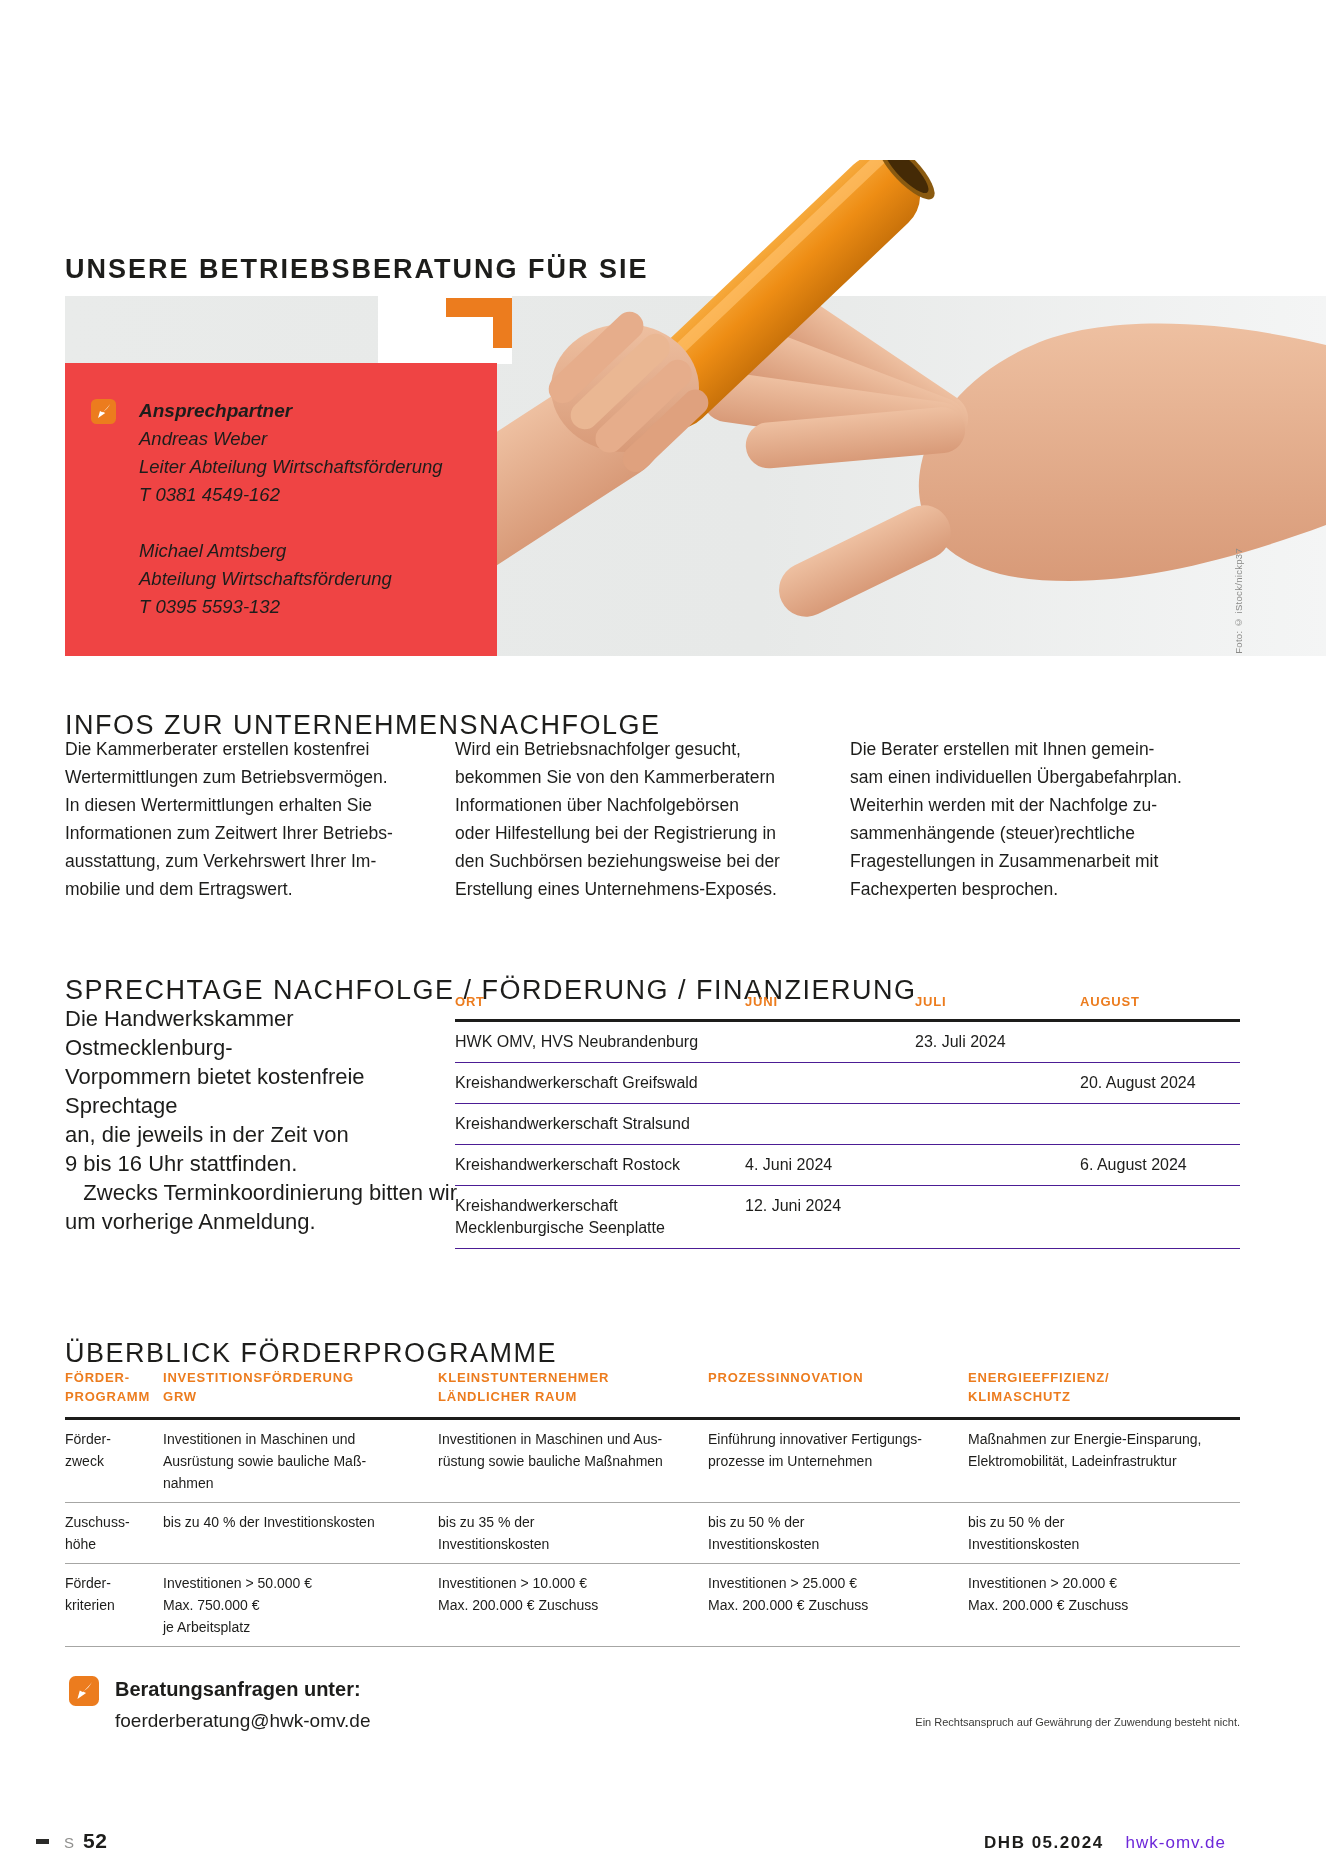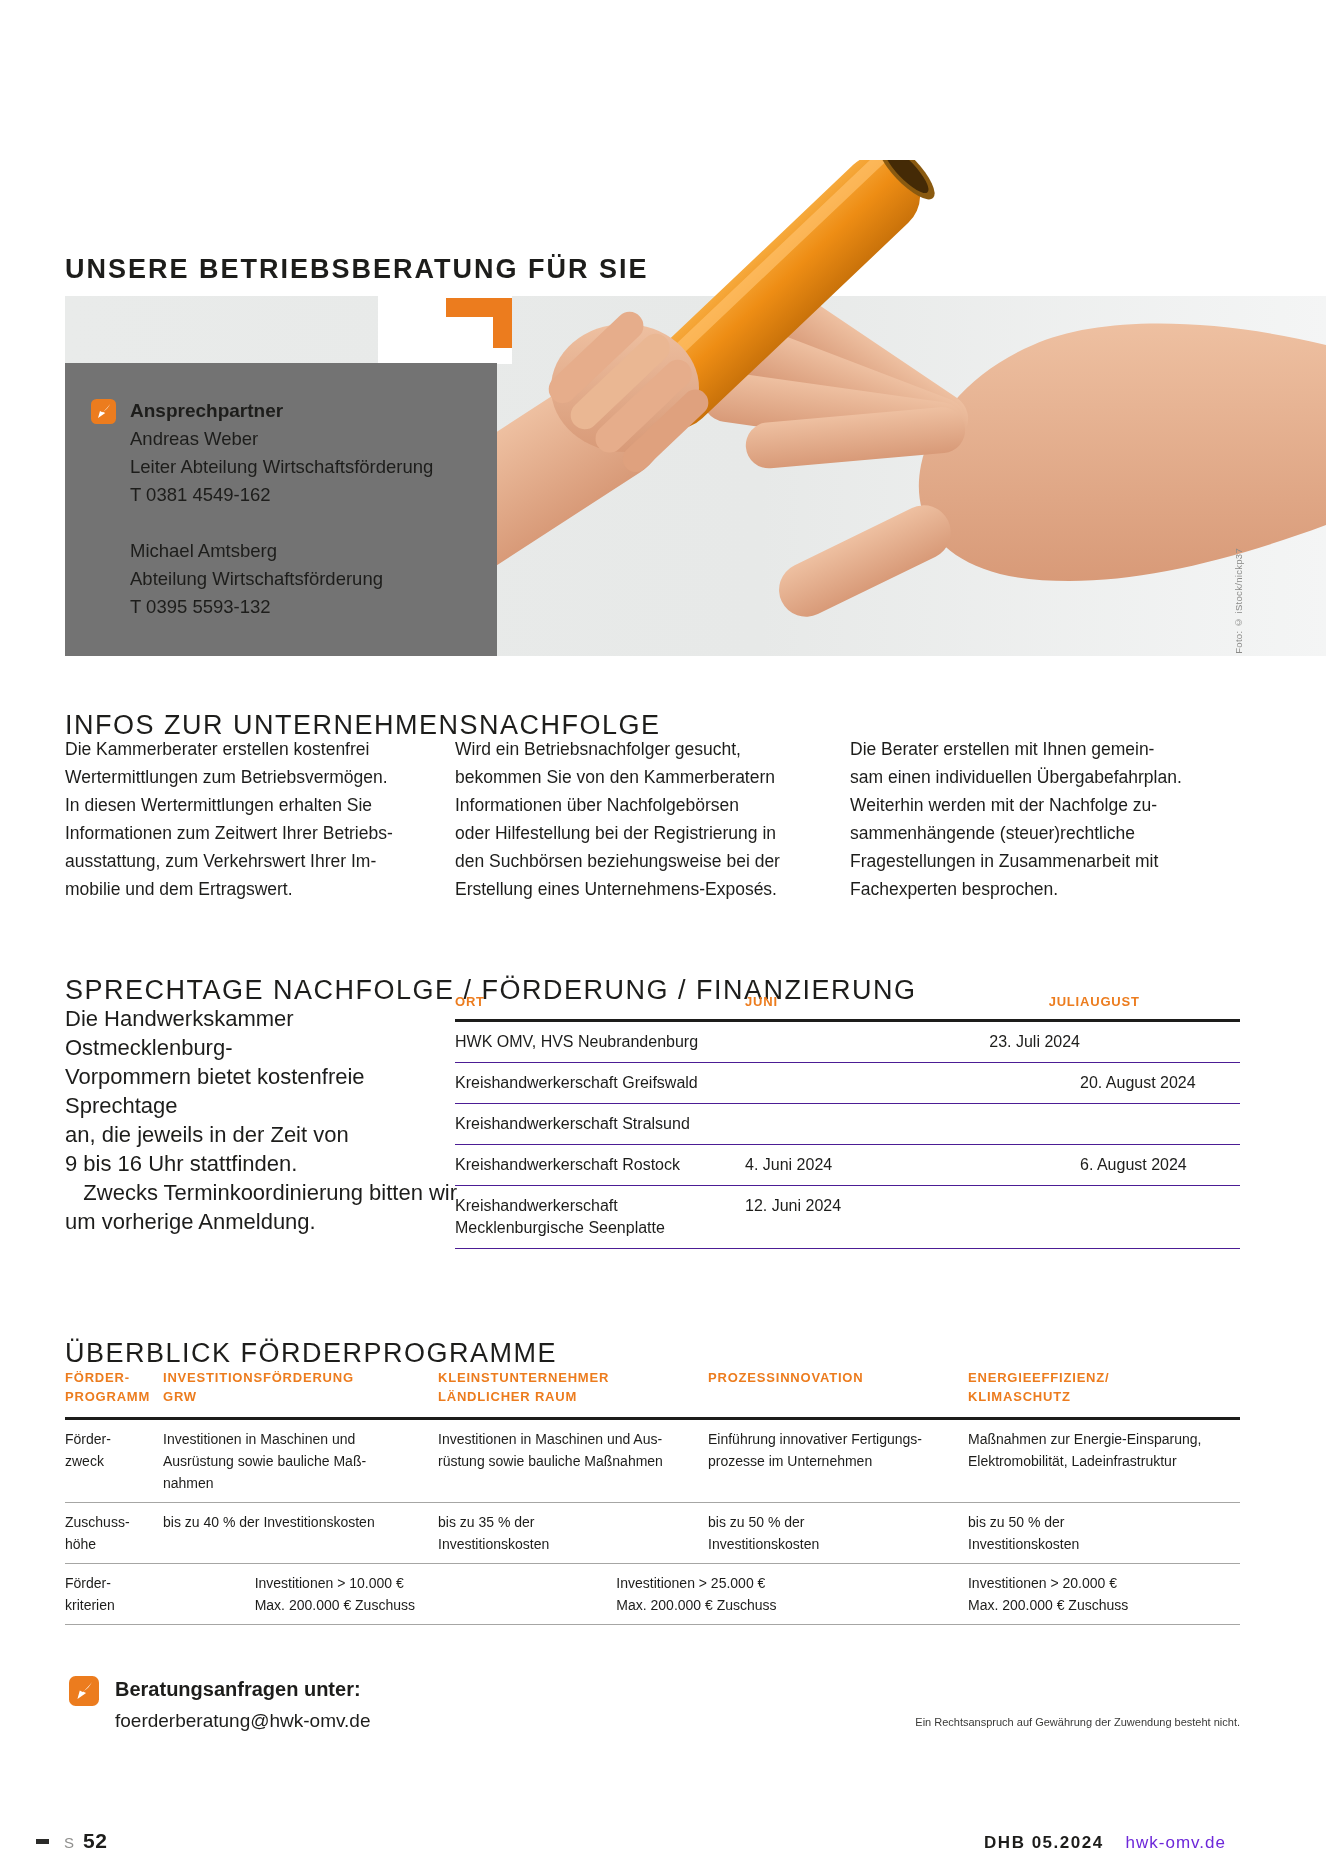--- a/index.html
+++ b/index.html
@@ -18,39 +18,39 @@
   
   .photo{left:65px;top:160px;width:1261px;height:496px;z-index:0;}
   .photo-credit{left:1233px;top:548px;z-index:3;writing-mode:vertical-rl;transform:rotate(180deg);
                 font-size:9.5px;color:#8a8a88;letter-spacing:.3px;}
   .white-strip{left:378px;top:296px;width:134px;height:68px;background:#fff;z-index:1;}
   .corner{left:446px;top:298px;width:47px;height:31px;z-index:2;
           border-top:19px solid var(--color-accent,#EC7C1E);
           border-right:19px solid var(--color-accent,#EC7C1E);}
 
   
-  .contact-box{left:65px;top:363px;width:432px;height:293px;background:#737373;z-index:2;
-               display:flex;gap:14px;padding:34px 8px 0 26px;box-sizing:border-box;}
+  .contact-box{left:65px;top:363px;width:432px;height:293px;background:#ef4444;z-index:2;
+               display:flex;gap:23px;padding:34px 8px 0 26px;box-sizing:border-box;font-style:italic;}
   .hwk-icon{width:25px;height:25px;flex:none;margin-top:2px;}
   .hwk-icon svg{width:100%;height:100%;display:block;}
   .contact-heading{font-size:19px;font-weight:700;line-height:28px;}
   .contact-line{font-size:18.5px;line-height:28px;}
   .contact.second{margin-top:28px;}
 
   
   .col{top:735px;width:385px;font-size:17.5px;line-height:28px;}
   #col0{left:65px;} #col1{left:455px;} #col2{left:850px;}
 
   
   .intro{left:65px;top:1004px;width:400px;font-size:22px;line-height:29px;}
   .sprech-table{left:455px;top:992px;width:785px;}
   .th{color:var(--color-accent,#EC7C1E);font-weight:700;font-size:13px;letter-spacing:.8px;line-height:19px;}
   .s-head{display:flex;border-bottom:3px solid #1d1d1b;padding-bottom:8px;}
   .s-row{display:flex;border-bottom:1px solid #4c1d95;padding:9px 0;font-size:16px;line-height:22px;}
-  .s-ort{width:290px;} .s-c1{width:170px;} .s-c2{width:165px;text-align:right;} .s-c3{width:160px;}
+  .s-ort{width:290px;} .s-c1{width:170px;} .s-c2{width:165px;} .s-c3{width:160px;}
 
   
   .callout{display:flex;gap:16px;z-index:2;}
   #anmeldung{left:69px;top:1198px;}
   #beratung{left:69px;top:1676px;}
   .callout .hwk-icon{width:30px;height:30px;margin-top:0;}
   .callout-label{font-weight:700;font-size:20px;line-height:27px;}
   .callout-email{font-size:19px;line-height:26px;margin-top:5px;display:block;color:inherit;text-decoration:none;}
 
   
@@ -266,20 +266,23 @@
       <div class="f-c2 pre">bis zu 35 % der
 Investitionskosten</div>
       <div class="f-c3 pre">bis zu 50 % der
 Investitionskosten</div>
       <div class="f-c4 pre">bis zu 50 % der
 Investitionskosten</div>
     </div>
     <div class="f-row">
       <div class="f-label pre">Förder-
 kriterien</div>
+      <div class="f-c1 pre">Investitionen &gt; 50.000 €
+Max. 750.000 €
+je Arbeitsplatz</div>
       <div class="f-c2 pre">Investitionen &gt; 10.000 €
 Max. 200.000 € Zuschuss</div>
       <div class="f-c3 pre">Investitionen &gt; 25.000 €
 Max. 200.000 € Zuschuss</div>
       <div class="f-c4 pre">Investitionen &gt; 20.000 €
 Max. 200.000 € Zuschuss</div>
     </div>
   </div>
 
   <div class="abs callout" id="beratung">

